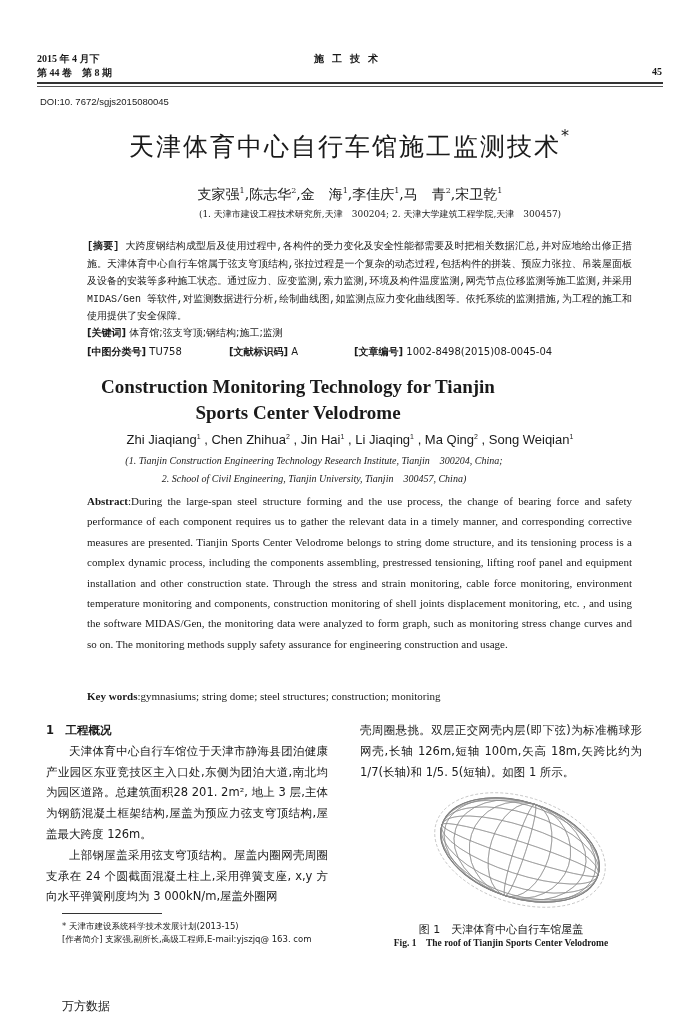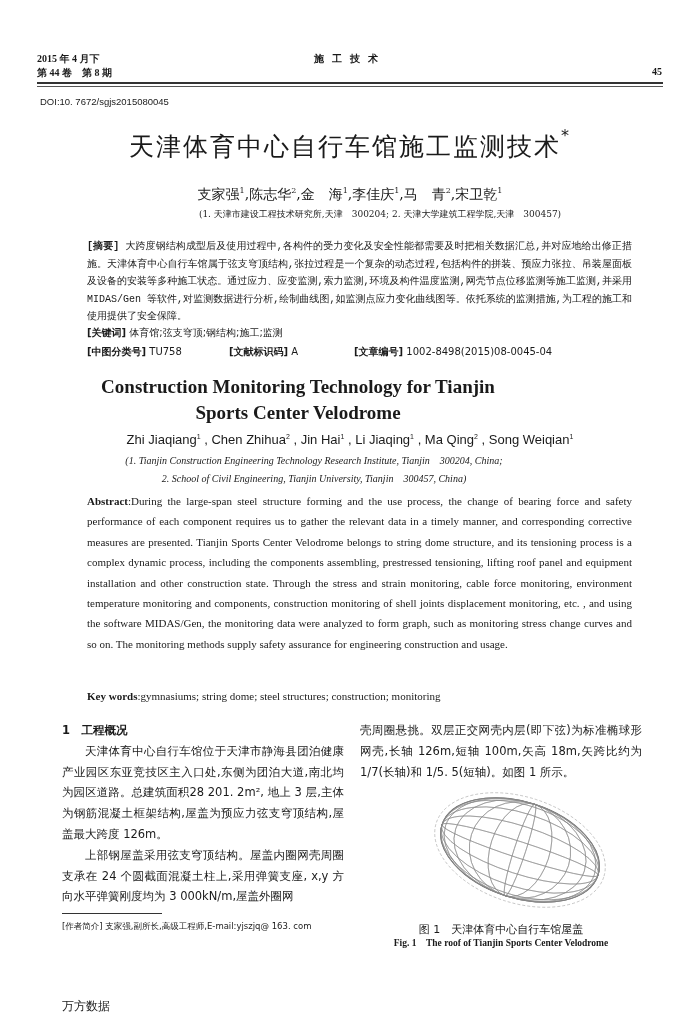--- a/index.html
+++ b/index.html
@@ -21,21 +21,21 @@
   .bold-label { font-weight: bold; }
   .keywords-cn { left: 87px; top: 326px; font-size: 10px; font-family: "DejaVu Sans", sans-serif; }
   .class-row { left: 87px; top: 345px; width: 545px; font-size: 10px; font-family: "DejaVu Sans", sans-serif; }
   .class-row span.item { position: absolute; white-space: nowrap; }
   .title-en { left: 0; width: 596px; top: 374px; text-align: center; font-size: 19px; line-height: 26px; font-weight: bold; font-family: "Liberation Serif", serif; }
   .authors-en { left: 0; width: 700px; top: 432px; text-align: center; font-size: 13px; font-family: "Liberation Sans", sans-serif; }
   .authors-en sup { font-size: 7px; }
   .affil-en { left: 0; width: 628px; top: 452px; text-align: center; font-size: 10px; line-height: 18px; font-family: "Liberation Serif", serif; font-style: italic; }
   .abstract-en { left: 87px; width: 545px; top: 491px; font-size: 11px; line-height: 20.4px; text-align: justify; font-family: "Liberation Serif", serif; }
   .keywords-en { left: 87px; top: 690px; font-size: 11px; font-family: "Liberation Serif", serif; }
-  .col-left { left: 62px; width: 282px; top: 720px; font-size: 11.5px; line-height: 20.8px; font-family: "DejaVu Sans", sans-serif; text-align: justify; }
+  .col-left { left: 46px; width: 282px; top: 720px; font-size: 11.5px; line-height: 20.8px; font-family: "DejaVu Sans", sans-serif; text-align: justify; }
   .col-left h2 { margin: 0; font-size: 11.5px; font-weight: bold; }
   .col-left p { margin: 0; text-indent: 2em; }
   .col-right { left: 360px; width: 282px; top: 720px; font-size: 11.5px; line-height: 20.8px; font-family: "DejaVu Sans", sans-serif; text-align: justify; }
   .col-right p { margin: 0; }
   .fn-rule { left: 62px; width: 100px; top: 913px; border-top: 1px solid #333; }
   .footnotes { left: 62px; top: 920px; font-size: 8.5px; line-height: 13px; font-family: "DejaVu Sans", sans-serif; }
   .figure { left: 420px; top: 790px; width: 200px; height: 120px; }
   .cap-cn { left: 360px; width: 282px; top: 922px; text-align: center; font-size: 11px; font-family: "DejaVu Sans", sans-serif; }
   .cap-en { left: 360px; width: 282px; top: 937px; text-align: center; font-size: 9.5px; font-weight: bold; font-family: "Liberation Serif", serif; }
   .watermark { left: 62px; top: 998px; font-size: 12px; font-family: "DejaVu Sans", sans-serif; color: #222; }
@@ -145,16 +145,17 @@
         <ellipse cx="100" cy="60" rx="5.800450536751638" ry="48" transform="rotate(18 100 60)"></ellipse>
       </g>
   </g>
 </svg>
 
 <div class="abs cap-cn">图 1　天津体育中心自行车馆屋盖</div>
 <div class="abs cap-en">Fig. 1　The roof of Tianjin Sports Center Velodrome</div>
 
 <div class="abs fn-rule"></div>
 <div class="abs footnotes">
+  <div>* 天津市建设系统科学技术发展计划(2013-15)</div>
   <div>[作者简介] 支家强,副所长,高级工程师,E-mail:yjszjq@ 163. com</div>
 </div>
 
 <div class="abs watermark">万方数据</div>
 
 </body></html>

